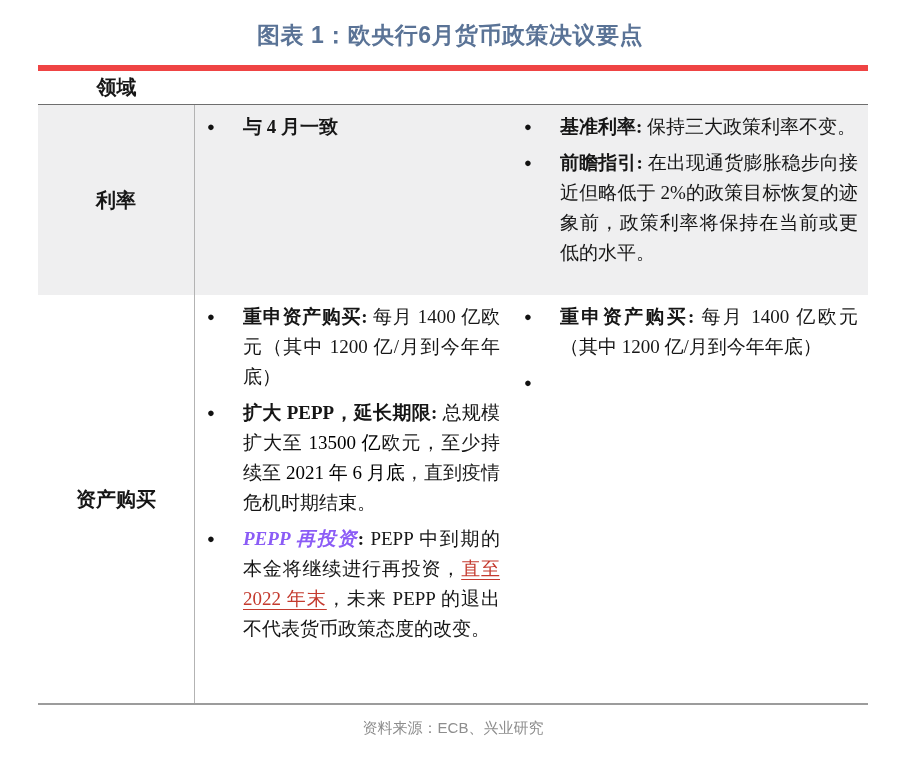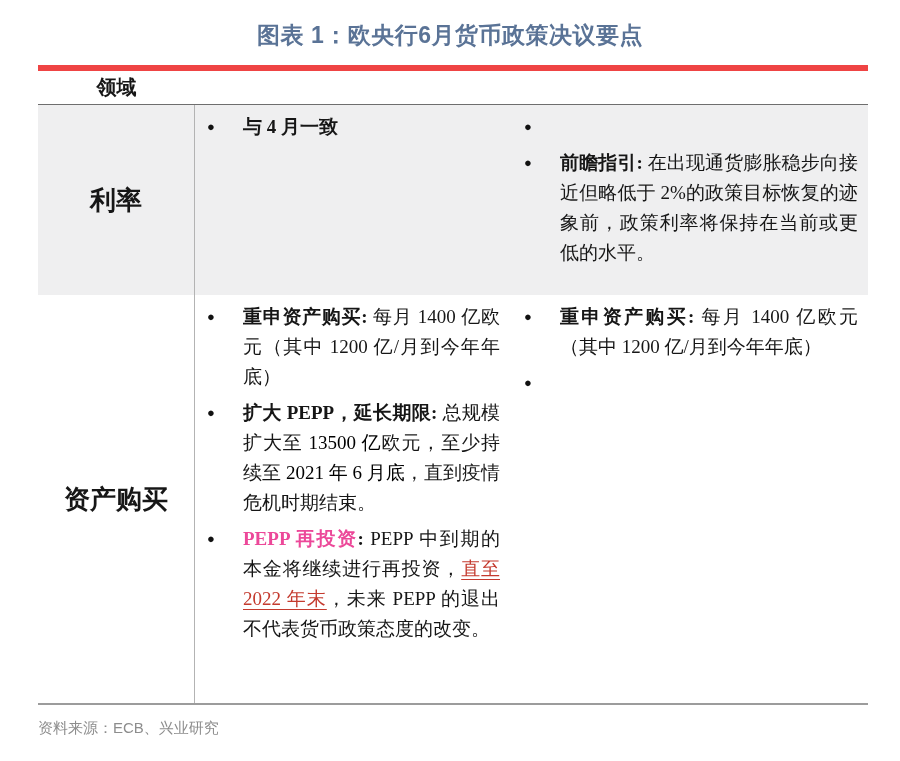--- a/index.html
+++ b/index.html
@@ -47,21 +47,21 @@
   .trow { display: flex; }
   .col-label { flex: 0 0 157px; width: 157px; box-sizing: border-box; }
   .col-jun   { flex: 0 0 315px; width: 315px; box-sizing: border-box; }
   .col-apr   { flex: 0 0 358px; width: 358px; box-sizing: border-box; }
   .row-rates { background: #efeff0; min-height: 190px; }
   .row-assets { background: #ffffff; min-height: 408px; }
   .td.col-label {
     display: flex;
     align-items: center;
     justify-content: center;
-    font-size: 26px;
+    font-size: 20px;
     font-weight: bold;
     border-right: 1px solid #b3b3b3;
   }
   .td.col-jun { padding: 7px 10px 9px 12px; }
   .td.col-apr { padding: 7px 10px 9px 14px; }
   .bullet {
     display: flex;
     align-items: flex-start;
     font-size: 19px;
     line-height: 30px;
@@ -73,26 +73,26 @@
     line-height: 30px;
     color: #111111;
   }
   .btext {
     flex: 1 1 auto;
     text-align: justify;
   }
   .seg-n  { font-weight: normal; }
   .seg-b  { font-weight: bold; }
   .seg-r  { color: #000000; }
-  .seg-rb { color: #ec4899; font-weight: bold; }
+  .seg-rb { color: #8b5cf6; font-weight: bold; font-style: italic; }
   .seg-ru { color: #c43a2e; text-decoration: underline; text-underline-offset: 4px; }
   .footer {
     width: 830px;
     margin: 14px auto 0 38px;
-    text-align: left;
+    text-align: center;
     font-family: "Liberation Sans", sans-serif;
     font-size: 15px;
   }
 </style>
 </head>
 <body>
 
 <div class="page">
 
   <div class="title" style="color: rgb(90, 115, 150);">图表 1：欧央行6月货币政策决议要点</div>
@@ -107,20 +107,21 @@
       <div class="td col-label">利率</div>
       <div class="td col-jun">
           <div class="bullet">
             <span class="marker">●</span>
             <span class="btext"><span class="seg-b">与 4 月一致</span></span>
           </div>
         </div>
       <div class="td col-apr">
           <div class="bullet">
             <span class="marker">●</span>
+            <span class="btext"><span class="seg-b">基准利率: </span><span class="seg-n">保持三大政策利率不变。</span></span>
           </div>
           <div class="bullet">
             <span class="marker">●</span>
             <span class="btext"><span class="seg-b">前瞻指引: </span><span class="seg-n">在出现通货膨胀稳步向接近但略低于 2%的政策目标恢复的迹象前，政策利率将保持在当前或更低的水平。</span></span>
           </div>
         </div>
     </div>
 
     <div class="trow row-assets">
       <div class="td col-label">资产购买</div>

